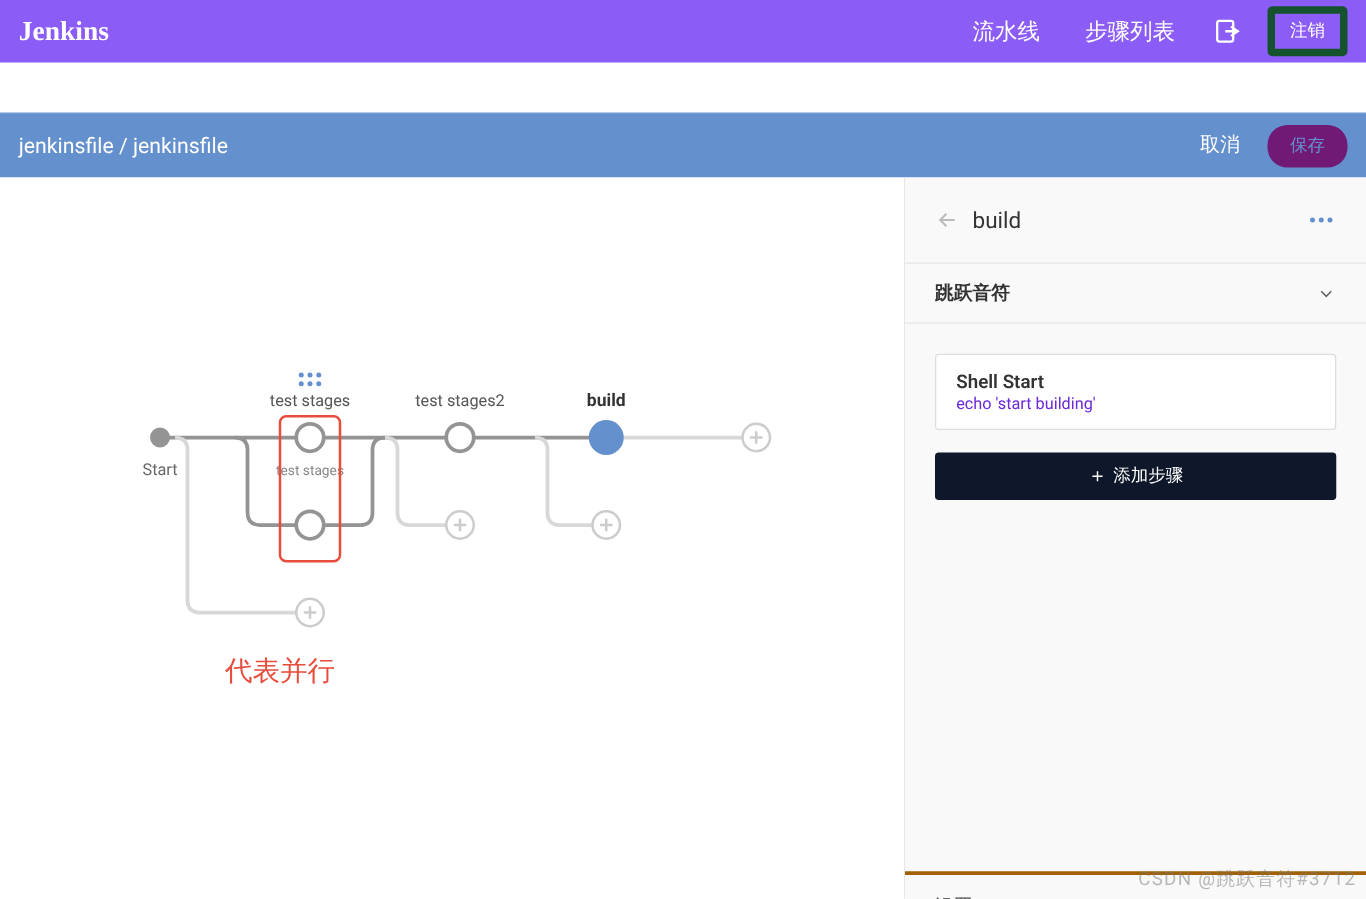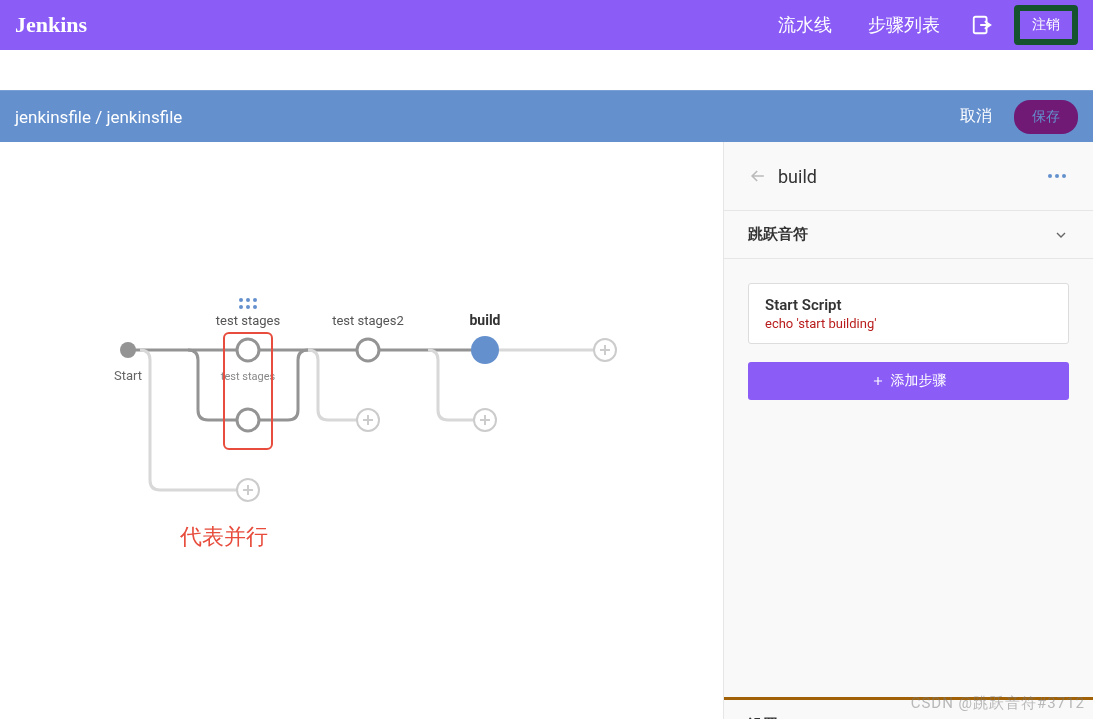--- a/index.html
+++ b/index.html
@@ -30,23 +30,23 @@
     .side-title { font-size: 18px; color: #333; flex: 1; }
     .more-dots { width: 24px; height: 24px; cursor: pointer; color: #6490ce; }
     
     .section-header { display: flex; align-items: center; padding: 14px 24px; border-top: 1px solid #e6e6e6; border-bottom: 1px solid #e6e6e6; background: #f9f9f9; cursor: pointer; }
     .section-title { font-size: 15px; font-weight: bold; color: #333; flex: 1; }
     .chevron { width: 16px; height: 16px; }
     
     .section-body { padding: 24px; }
     .step-card { background: #fff; border: 1px solid #ddd; border-radius: 3px; padding: 12px 16px; cursor: pointer; }
     .step-title { font-size: 15px; font-weight: 600; color: #333; margin-bottom: 2px; }
-    .step-desc { font-size: 13px; color: #b91c1c; }
+    .step-desc { font-size: 13px; color: #6d28d9; }
     
-    .add-step-btn { background: #8b5cf6; color: #fff; border-radius: 3px; padding: 10px; text-align: center; font-size: 14px; cursor: pointer; margin-top: 18px; display: flex; align-items: center; justify-content: center; gap: 6px; }
+    .add-step-btn { background: #0f172a; color: #fff; border-radius: 3px; padding: 10px; text-align: center; font-size: 14px; cursor: pointer; margin-top: 18px; display: flex; align-items: center; justify-content: center; gap: 6px; }
     .add-step-btn svg { width: 14px; height: 14px; }
     
     .sidebar-spacer { flex: 1; }
     .settings-section { padding: 16px 24px; border-top: 3px solid #a16207; font-size: 15px; font-weight: bold; color: #333; cursor: pointer; }
     
     .watermark { position: absolute; right: 8px; bottom: 6px; color: rgba(120,120,120,0.5); font-size: 15px; letter-spacing: 1px; pointer-events: none; }
     
     .annotation { position: absolute; color: #e74c3c; font-size: 22px; left: 180px; top: 380px; }
     .red-box { position: absolute; border: 2px solid #e74c3c; border-radius: 6px; }
   </style>
@@ -148,21 +148,21 @@
 
     <div class="section-header">
       <div class="section-title">跳跃音符</div>
       <svg class="chevron" viewBox="0 0 24 24" fill="none" stroke="#666" stroke-width="2">
           <path d="M6 9l6 6 6-6"></path>
         </svg>
     </div>
 
     <div class="section-body">
       <div class="step-card">
-        <div class="step-title">Start Script</div>
+        <div class="step-title">Shell Start</div>
         <div class="step-desc">echo 'start building'</div>
       </div>
       <div class="add-step-btn">
         <svg viewBox="0 0 24 24" fill="none" stroke="#fff" stroke-width="2">
             <path d="M12 5v14M5 12h14"></path>
           </svg>
         <span>添加步骤</span>
       </div>
     </div>
 

